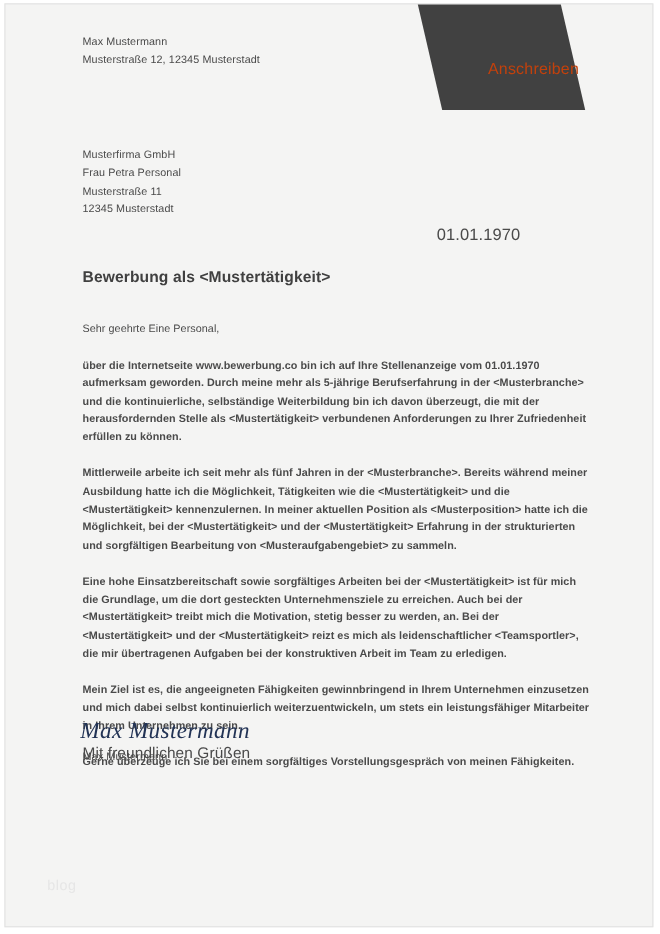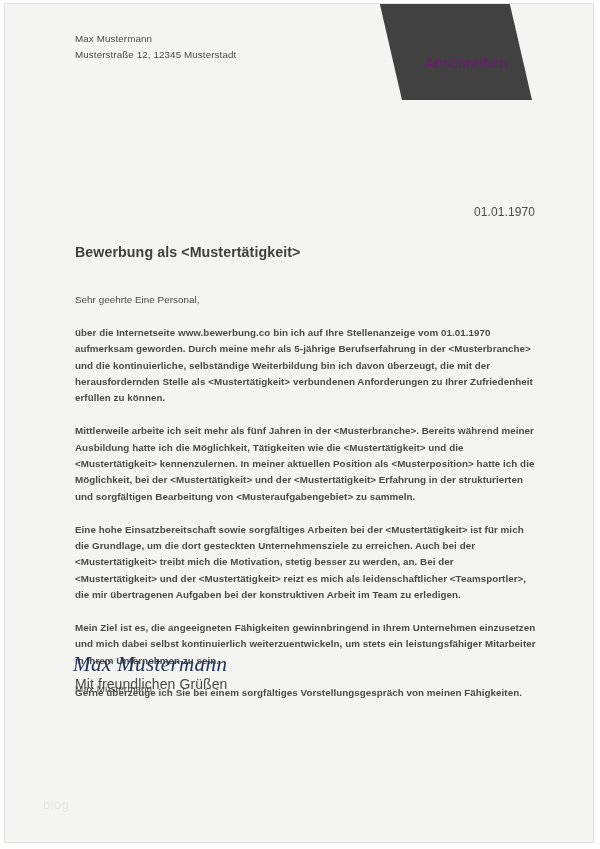--- a/index.html
+++ b/index.html
@@ -36,22 +36,22 @@
     height: 97px;
     background: #414141;
     transform: skewX(13deg);
     transform-origin: bottom left;
   }
   .banner-label {
     position: absolute;
     left: 420px;
     top: 51px;
     width: 120px;
-    text-align: left;
-    color: #701a75;
+    text-align: center;
+    color: #c2410c;
     font-size: 14.5px;
     letter-spacing: 0.2px;
     white-space: nowrap;
   }
 
   
   .sender {
     position: absolute;
     left: 70px;
     top: 27px;
@@ -71,23 +71,23 @@
     line-height: 16.4px;
     letter-spacing: 0.1px;
   }
 
   
   .date {
     position: absolute;
     left: 330px;
     top: 201px;
     width: 200px;
-    text-align: right;
+    text-align: center;
     color: #4a4a4a;
-    font-size: 12px;
+    font-size: 15px;
     letter-spacing: 0.1px;
   }
 
   
   .subject {
     position: absolute;
     left: 70px;
     top: 240px;
     color: #404040;
     font-size: 14.2px;
@@ -159,20 +159,26 @@
 <div class="page">
 
   <div class="banner"></div>
   <div class="banner-label">Anschreiben</div>
 
   <div class="sender">
     <div>Max Mustermann</div>
     <div>Musterstraße 12, 12345 Musterstadt</div>
   </div>
 
+  <div class="recipient">
+    <div>Musterfirma GmbH</div>
+    <div>Frau Petra Personal</div>
+    <div>Musterstraße 11</div>
+    <div>12345 Musterstadt</div>
+  </div>
 
   <div class="date">01.01.1970</div>
 
   <div class="subject">Bewerbung als &lt;Mustertätigkeit&gt;</div>
 
   <div class="body-area">
     <p class="salutation">Sehr geehrte Eine Personal,</p>
     <p class="para">über die Internetseite www.bewerbung.co bin ich auf Ihre Stellenanzeige vom 01.01.1970 aufmerksam geworden. Durch meine mehr als 5-jährige Berufserfahrung in der &lt;Musterbranche&gt; und die kontinuierliche, selbständige Weiterbildung bin ich davon überzeugt, die mit der herausfordernden Stelle als &lt;Mustertätigkeit&gt; verbundenen Anforderungen zu Ihrer Zufriedenheit erfüllen zu können.</p>
     <p class="para">Mittlerweile arbeite ich seit mehr als fünf Jahren in der &lt;Musterbranche&gt;. Bereits während meiner Ausbildung hatte ich die Möglichkeit, Tätigkeiten wie die &lt;Mustertätigkeit&gt; und die &lt;Mustertätigkeit&gt; kennenzulernen. In meiner aktuellen Position als &lt;Musterposition&gt; hatte ich die Möglichkeit, bei der &lt;Mustertätigkeit&gt; und der &lt;Mustertätigkeit&gt; Erfahrung in der strukturierten und sorgfältigen Bearbeitung von &lt;Musteraufgabengebiet&gt; zu sammeln.</p>
     <p class="para">Eine hohe Einsatzbereitschaft sowie sorgfältiges Arbeiten bei der &lt;Mustertätigkeit&gt; ist für mich die Grundlage, um die dort gesteckten Unternehmensziele zu erreichen. Auch bei der &lt;Mustertätigkeit&gt; treibt mich die Motivation, stetig besser zu werden, an. Bei der &lt;Mustertätigkeit&gt; und der &lt;Mustertätigkeit&gt; reizt es mich als leidenschaftlicher &lt;Teamsportler&gt;, die mir übertragenen Aufgaben bei der konstruktiven Arbeit im Team zu erledigen.</p>

